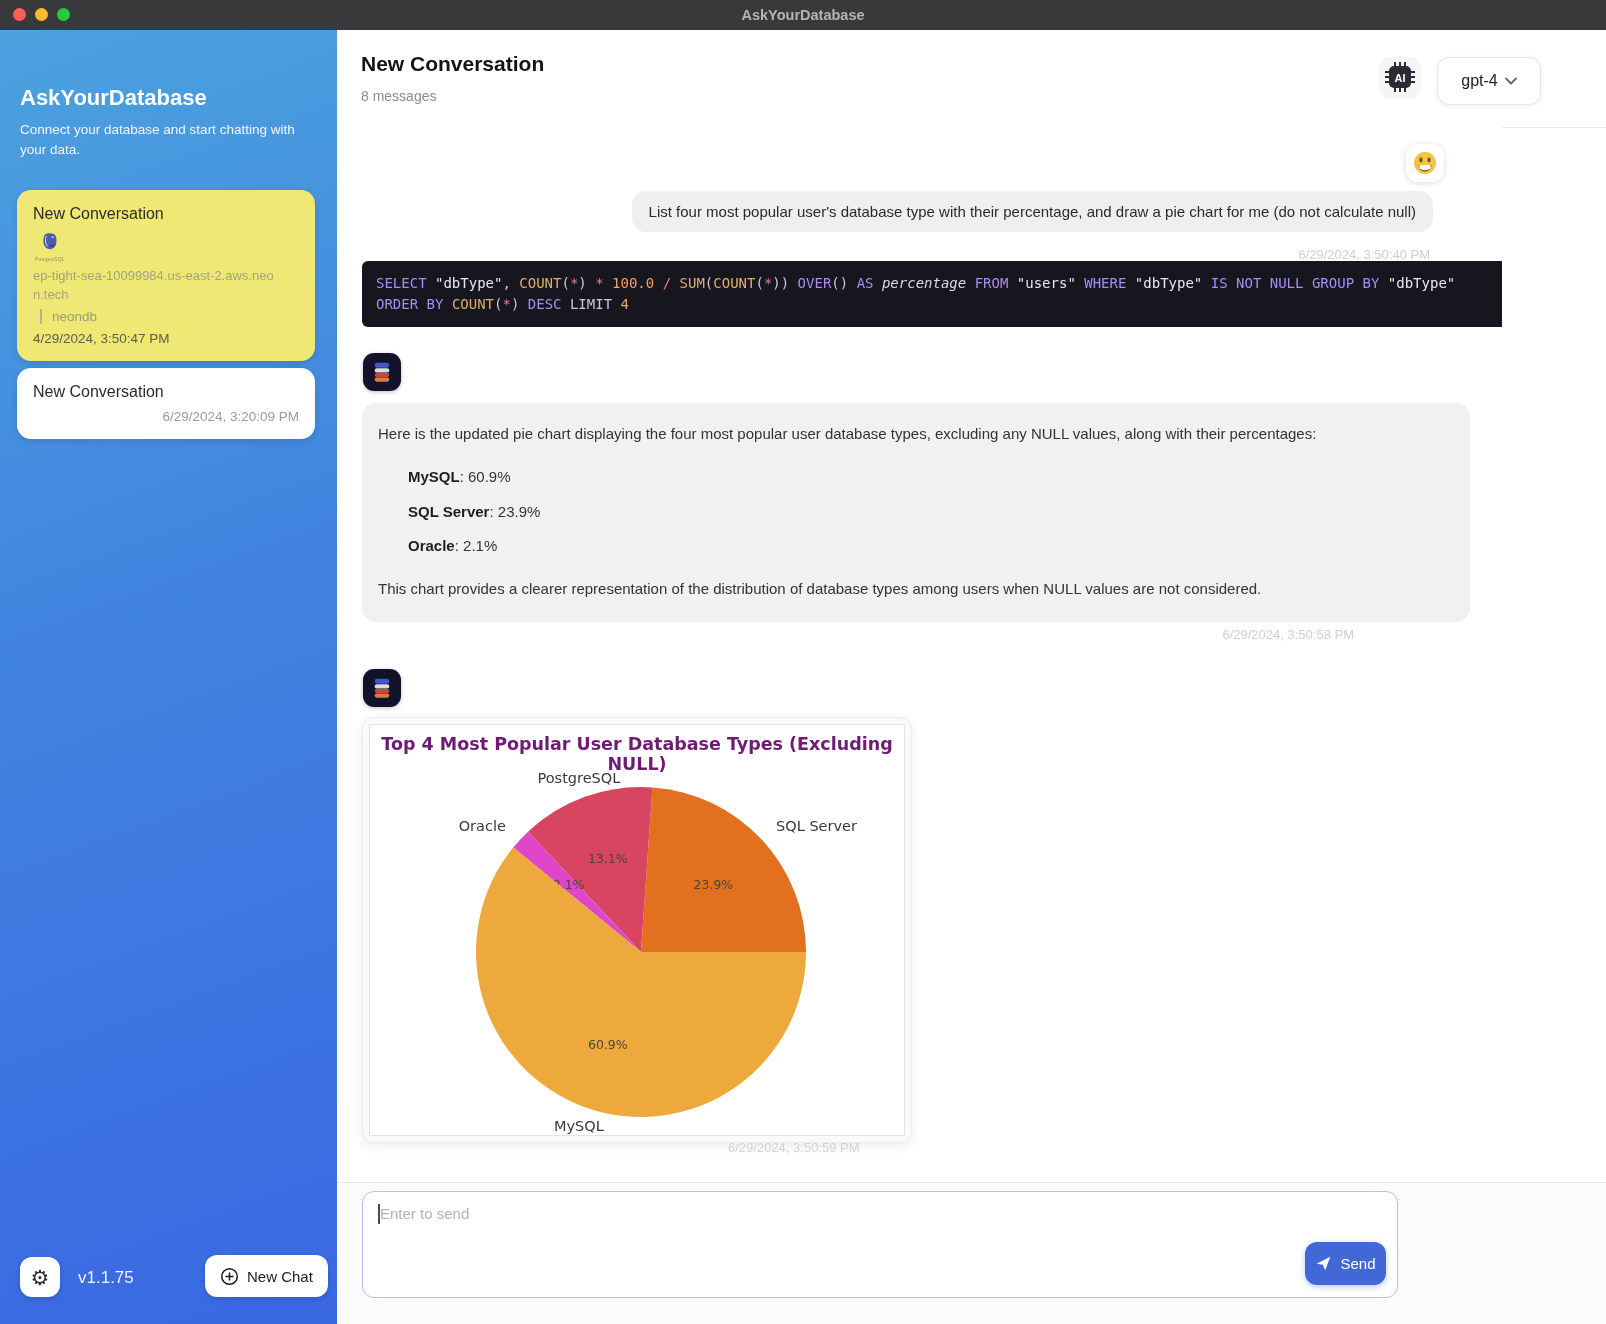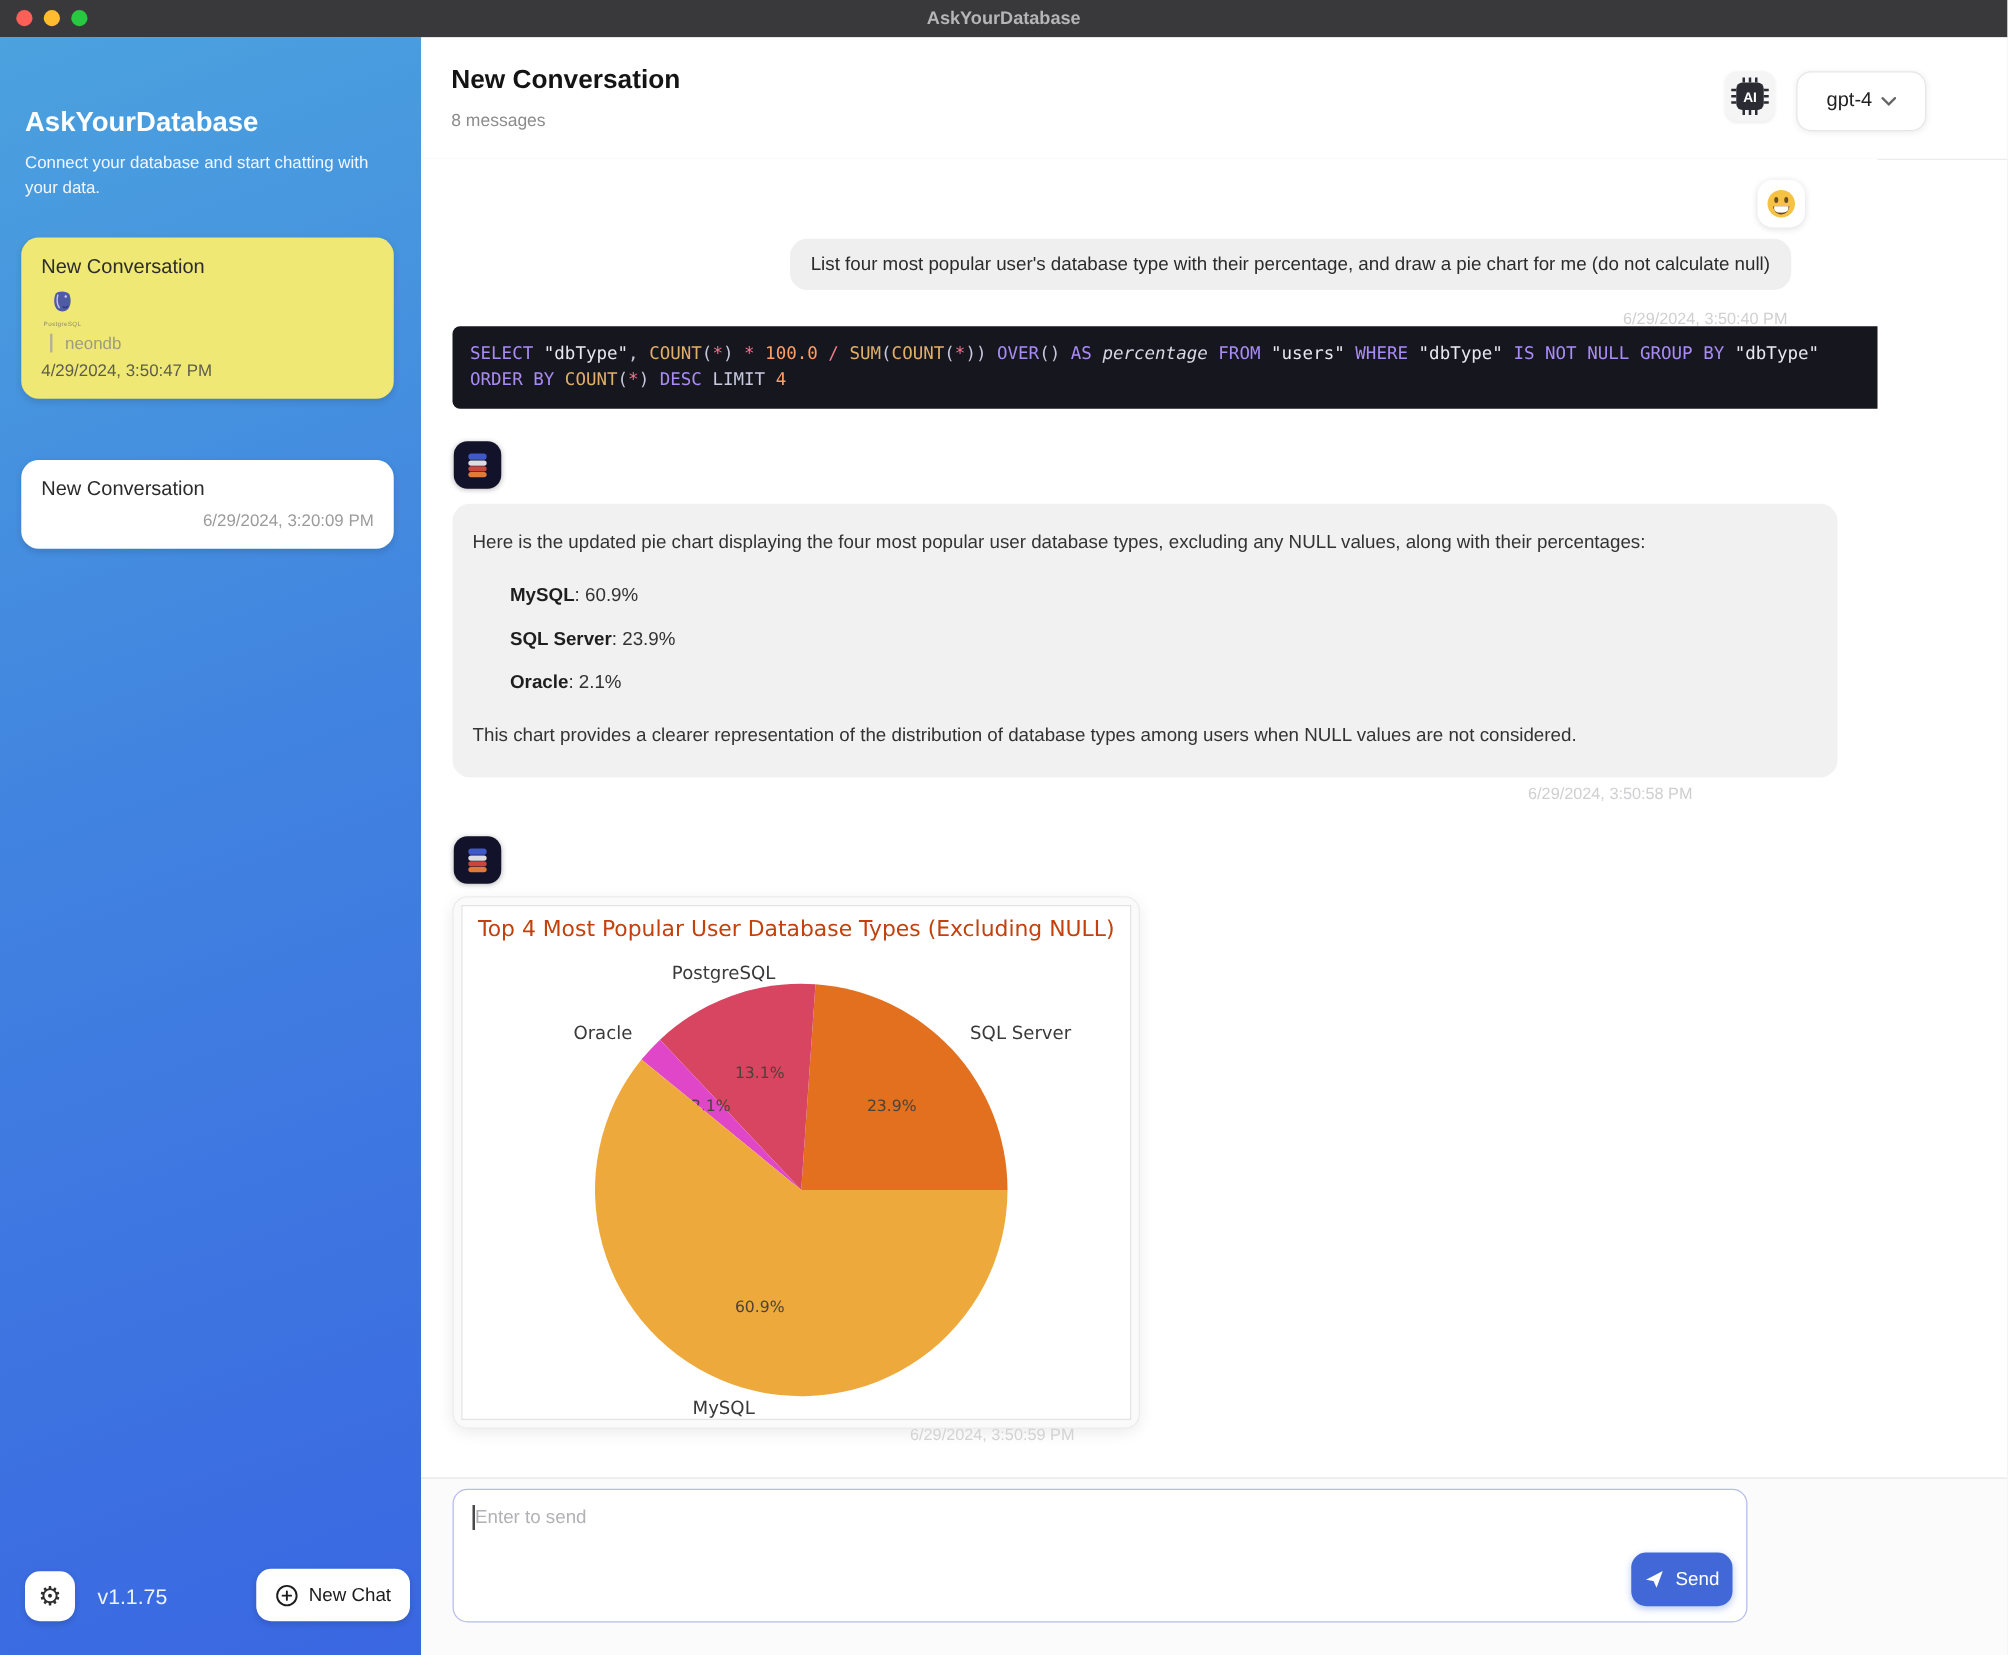--- a/index.html
+++ b/index.html
@@ -81,21 +81,21 @@
   .bot-items{margin:21px 0 21px 30px;}
   .bot-item{margin:13px 0;}
   .bot-item b{color:#1e1e1e;}
   .bot-time{position:absolute;right:148px;top:500px;font-size:13px;color:#cfcfd1;}
 
   
   .chart-card{position:absolute;left:25px;top:590px;width:550px;height:426px;background:#fafafa;
               border:1px solid #ececec;border-radius:12px;box-shadow:0 3px 12px rgba(0,0,0,.08);box-sizing:border-box;}
   .figure{position:absolute;left:6px;top:6px;right:6px;bottom:6px;background:#fff;border:1px solid #e3e3e3;}
   .fig-title{position:absolute;left:0;top:9px;width:100%;text-align:center;
-             font-family:"DejaVu Sans",sans-serif;font-size:17.5px;color:#c2410c;}
+             font-family:"DejaVu Sans",sans-serif;font-size:17.5px;color:#701a75;font-weight:bold;}
   #pie-svg{position:absolute;left:6px;top:25px;}
   #pie-svg .pct{font-family:"DejaVu Sans",sans-serif;font-size:12.5px;fill:#4c4338;}
   #pie-svg .slice-label{font-family:"DejaVu Sans",sans-serif;font-size:14.5px;fill:#3a3a3a;}
   .chart-time{position:absolute;left:391px;top:1013px;font-size:13px;color:#d3d3d5;}
 
   
   .composer{position:absolute;left:0;top:1152px;width:1269px;height:142px;background:#fbfbfc;border-top:1px solid #e7e7ea;}
   .input-box{position:absolute;left:25px;top:8px;width:1036px;height:107px;box-sizing:border-box;background:#fff;
              border:1.5px solid #b7bcee;border-radius:12px;}
   .placeholder{position:absolute;left:17px;top:13px;font-size:15px;color:#b2b2b6;}
@@ -127,20 +127,21 @@
       <div class="conv-title">New Conversation</div>
       <div class="db-icon-wrap">
         <svg width="20" height="20" viewBox="0 0 20 20">
           <path d="M4.5 3 C2.5 7.5 3.2 13.5 6 15.8 C8.2 17.6 11.6 17.6 13.8 15.8 C16.6 13.5 17.4 7.5 15.4 3.4 C13.4 0.6 6.5 0.6 4.5 3 Z" fill="#505ba8"></path>
           <path d="M6.2 4.2 C5.2 7.5 5.6 12 7.4 14" stroke="#c9cdea" stroke-width="1.1" fill="none" stroke-linecap="round"></path>
           <circle cx="12.6" cy="5.2" r="1" fill="#c9cdea"></circle>
           <path d="M10.5 13.5 q2.2 1.2 3.6 -0.4" stroke="#2c3578" stroke-width="1.1" fill="none" stroke-linecap="round"></path>
         </svg>
         <div class="db-caption">PostgreSQL</div>
       </div>
+      <div class="conv-host">ep-tight-sea-10099984.us-east-2.aws.neon.tech</div>
       <div class="conv-db">neondb</div>
       <div class="conv-time">4/29/2024, 3:50:47 PM</div>
     </div>
 
     <div class="conv-card idle">
       <div class="conv-title">New Conversation</div>
       <div class="conv-time">6/29/2024, 3:20:09 PM</div>
     </div>
 
     <div class="gear-btn">

